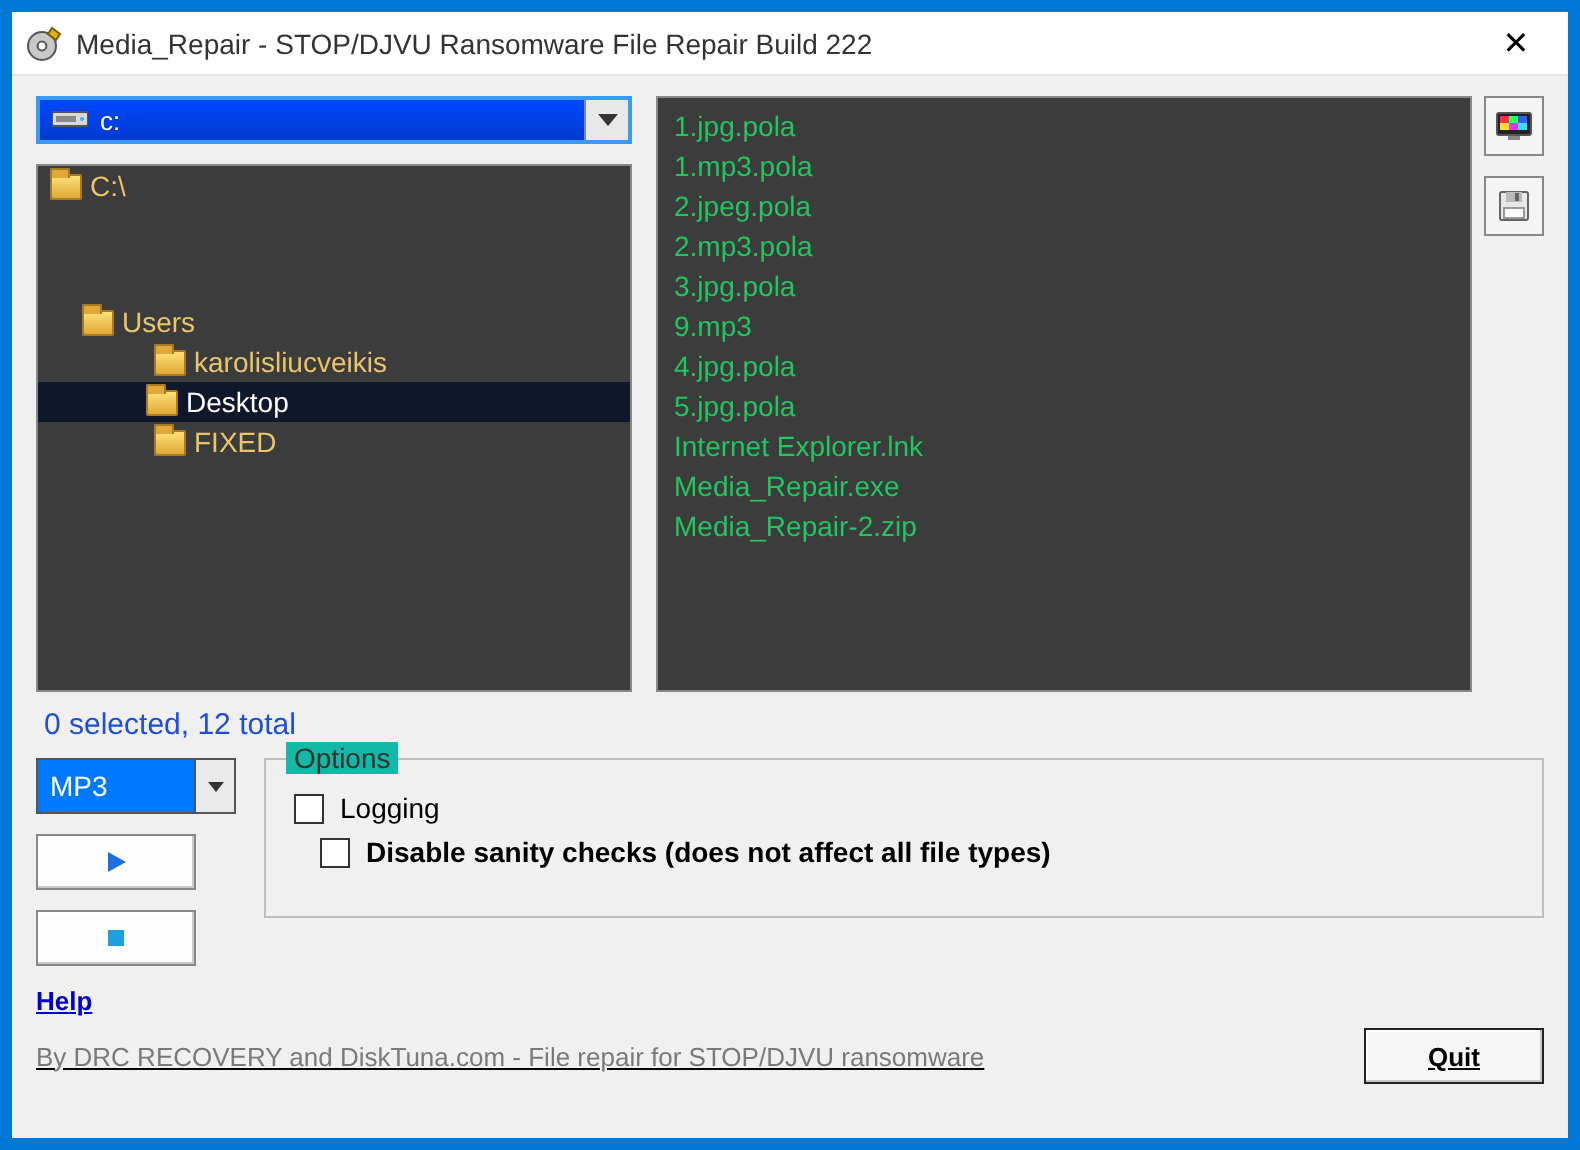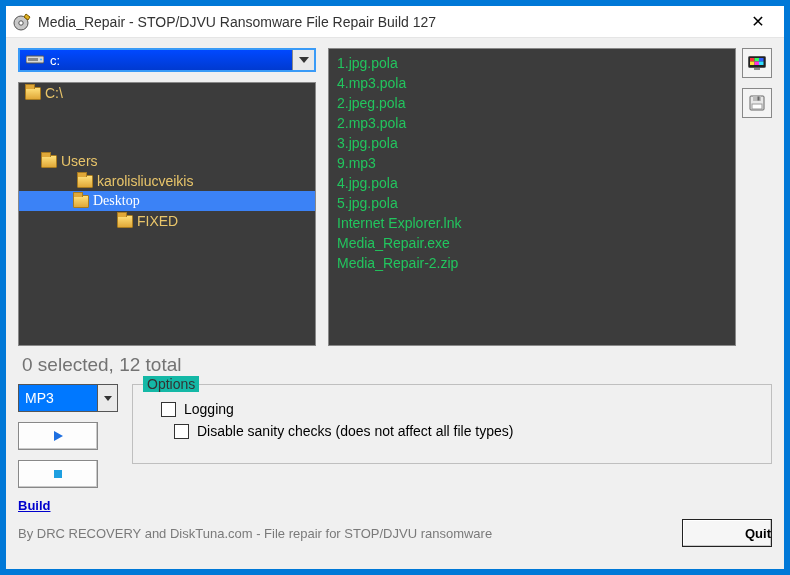--- a/index.html
+++ b/index.html
@@ -79,27 +79,27 @@
     background: #3c3c3c;
     border: 1px solid #888;
     color: #e9c56a;
     font-size: 14px;
     overflow: hidden;
   }
   .tree-pane .tree-item {
     display:flex; align-items:center; height:20px; gap:4px; padding-right:8px;
   }
   .tree-pane .tree-item.selected {
-    background:#3b82f6; color:#fff;font-family:Liberation Serif, serif;
+    background:#0f172a; color:#fff;
   }
   .tree-pane .indent0 { padding-left: 6px; }
   .tree-pane .indent1 { padding-left: 22px; margin-top: 48px; }
   .tree-pane .indent2 { padding-left: 38px; margin-left: 20px; }
   .tree-pane .indent3 { padding-left: 54px; }
-  .tree-pane .indent4 { padding-left: 98px; }
+  .tree-pane .indent4 { padding-left: 58px; }
   .folder-ico {
     width:16px; height:13px;
     background: linear-gradient(#ffe07a,#e0a838);
     border:1px solid #a87b20;
     border-radius:1px;
     position:relative;
   }
   .folder-ico.open::before{
     content:"";position:absolute;left:-1px;top:-4px;width:8px;height:4px;
     background:#e0a838;border:1px solid #a87b20;border-bottom:none;border-radius:1px 1px 0 0;
@@ -121,22 +121,22 @@
     margin-left: 6px;
     display:flex; flex-direction:column; gap:10px;
   }
   .side-btn {
     width:30px;height:30px;border:1px solid #888;background:#f4f4f4;
     display:flex;align-items:center;justify-content:center;cursor:pointer;
   }
   .status-row {
     margin-top: 8px;
     padding: 0 4px;
-    font-size: 19px;
-    color:#737373;
+    font-size: 15px;
+    color:#1d4ed8;
   }
   .lower-row {
     margin-top: 8px;
     display:flex;
     gap: 14px;
     align-items:flex-start;
   }
   .format-col {
     width: 100px;
     display:flex; flex-direction:column; gap:10px;
@@ -159,49 +159,49 @@
   .options-group {
     flex:1;
     border:1px solid #bfbfbf;
     padding: 10px 12px 18px 12px;
     position:relative;
   }
   .options-group .legend{
     position:absolute; top:-9px; left:10px; background:#14b8a6; padding:0 4px;
     color:#333; font-size:14px;
   }
-  .chk-row{display:flex;align-items:center;gap:8px;margin:6px 16px;font-size:14px;}
+  .chk-row{display:flex;align-items:center;gap:8px;margin:6px 2px;font-size:14px;}
   .chk{width:15px;height:15px;border:1px solid #333;background:#fff;}
   .help-row{margin-top:10px;}
   .help-link{color:#0000cc;text-decoration:underline;font-weight:bold;cursor:pointer;}
   .footer-row{
-    display:flex;align-items:center;justify-content:space-between;margin-top:6px;
+    display:flex;align-items:center;justify-content:space-between;margin-top:6px;text-decoration:underline;
   }
   .credits{color:#7a7a7a;font-size:13px;}
   .quit-btn{
     width:90px;height:28px;border:1px solid #222;background:#f6f6f6;
-    display:flex;align-items:center;justify-content:flex-end;cursor:pointer;font-weight:bold;
+    display:flex;align-items:center;justify-content:center;cursor:pointer;font-weight:bold;
     box-shadow: inset -1px -1px 0 #c9c9c9, inset 1px 1px 0 #fff;
   }
   .tri-down{width:0;height:0;border-left:5px solid transparent;border-right:5px solid transparent;border-top:6px solid #333;}
   .tri-down-sm{width:0;height:0;border-left:4px solid transparent;border-right:4px solid transparent;border-top:5px solid #333;}
 </style>
 </head>
 <body>
 
 <div class="window">
   <div class="titlebar">
     <span class="titlebar-icon">
       <svg viewBox="0 0 20 20" width="20" height="20">
         <circle cx="9" cy="11" r="7" fill="#c8c8c8" stroke="#555"></circle>
         <circle cx="9" cy="11" r="2.2" fill="#fff" stroke="#555"></circle>
         <path d="M14 2 l4 3 -2 3 -4 -3 z" fill="#e0b020" stroke="#7a5a00"></path>
       </svg>
     </span>
-    <span class="titlebar-title">Media_Repair - STOP/DJVU Ransomware File Repair Build 127</span>
+    <span class="titlebar-title">Media_Repair - STOP/DJVU Ransomware File Repair Build 222</span>
     <span class="titlebar-close">✕</span>
   </div>
 
   <div class="client">
 
     <div class="browse-row">
       <div class="left-col">
         <div class="drive-combo">
           <div class="drive-body">
             <span>
@@ -238,21 +238,21 @@
             <div class="tree-item indent4">
               <span class="folder-ico open"></span>
               <span>FIXED</span>
             </div>
           </div>
       </div>
 
       <div class="right-col">
         <div class="file-list" id="file-list">
             <div>1.jpg.pola</div>
-            <div>4.mp3.pola</div>
+            <div>1.mp3.pola</div>
             <div>2.jpeg.pola</div>
             <div>2.mp3.pola</div>
             <div>3.jpg.pola</div>
             <div>9.mp3</div>
             <div>4.jpg.pola</div>
             <div>5.jpg.pola</div>
             <div>Internet Explorer.lnk</div>
             <div>Media_Repair.exe</div>
             <div>Media_Repair-2.zip</div>
           </div>
@@ -302,29 +302,29 @@
             </svg>
         </div>
       </div>
 
       <div class="options-group">
         <div class="legend">Options</div>
         <div class="chk-row">
           <div class="chk"></div>
           <span>Logging</span>
         </div>
-        <div class="chk-row" style="font-weight:normal;padding-left:13px;">
+        <div class="chk-row" style="font-weight:bold;padding-left:13px;">
           <div class="chk"></div>
           <span>Disable sanity checks (does not affect all file types)</span>
         </div>
       </div>
     </div>
 
     <div class="help-row">
-      <span class="help-link">Build</span>
+      <span class="help-link">Help</span>
     </div>
 
     <div class="footer-row">
       <span class="credits">By DRC RECOVERY and DiskTuna.com - File repair for STOP/DJVU ransomware</span>
       <div class="quit-btn">
           <span>Quit</span>
         </div>
     </div>
 
   </div>

